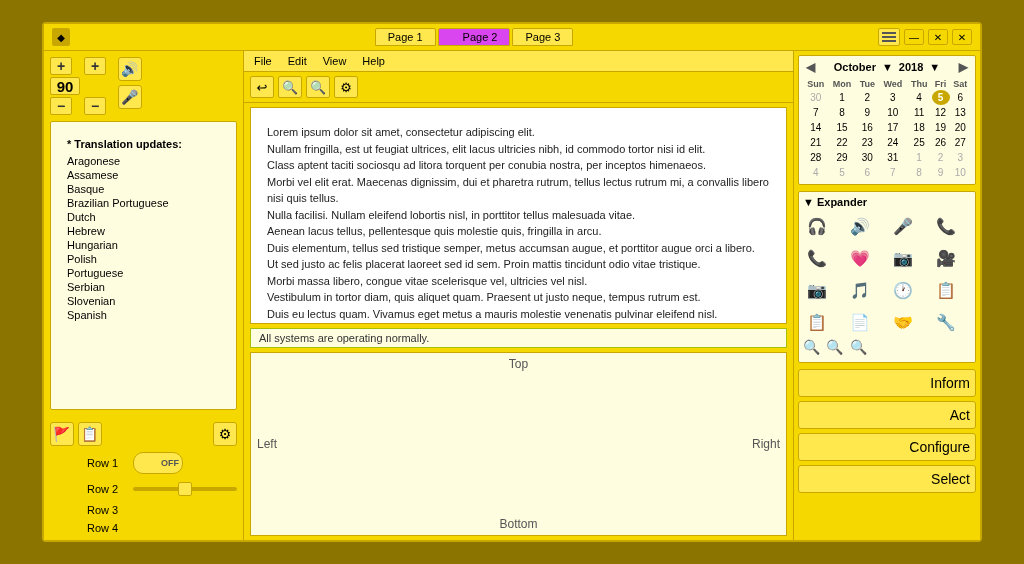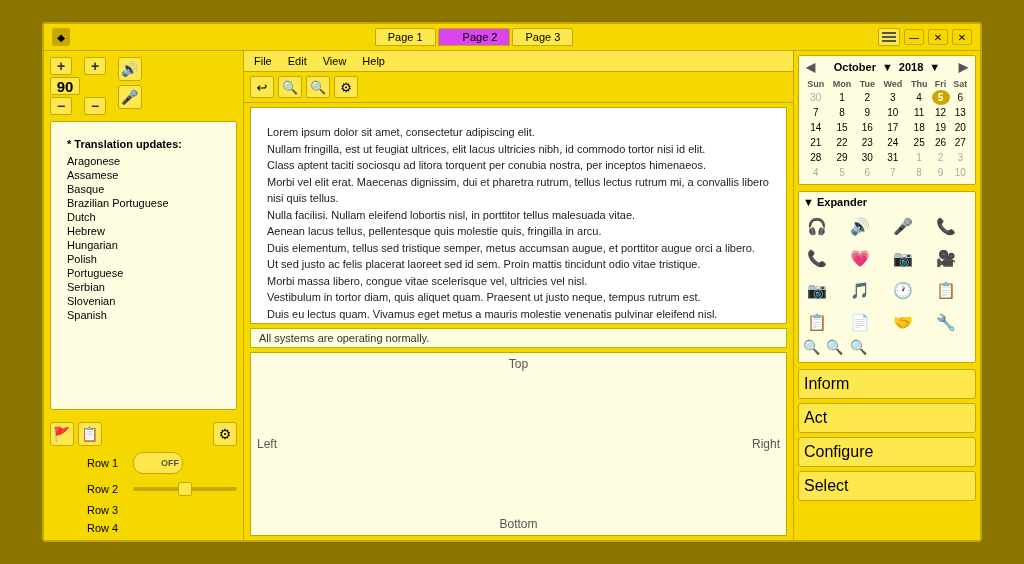--- a/index.html
+++ b/index.html
@@ -378,22 +378,22 @@
     .action-buttons {
       display: flex;
       flex-direction: column;
       gap: 4px;
     }
     .action-btn {
       background: #ffe84d;
       border: 1px solid #c8a800;
       border-radius: 3px;
       padding: 5px;
-      text-align: left;
-      font-size: 16px;
+      text-align: right;
+      font-size: 14px;
       cursor: pointer;
       font-weight: 500;
     }
   </style>
 </head>
 <body>
 
 <div class="outer-frame">
 
   <div class="title-bar">

